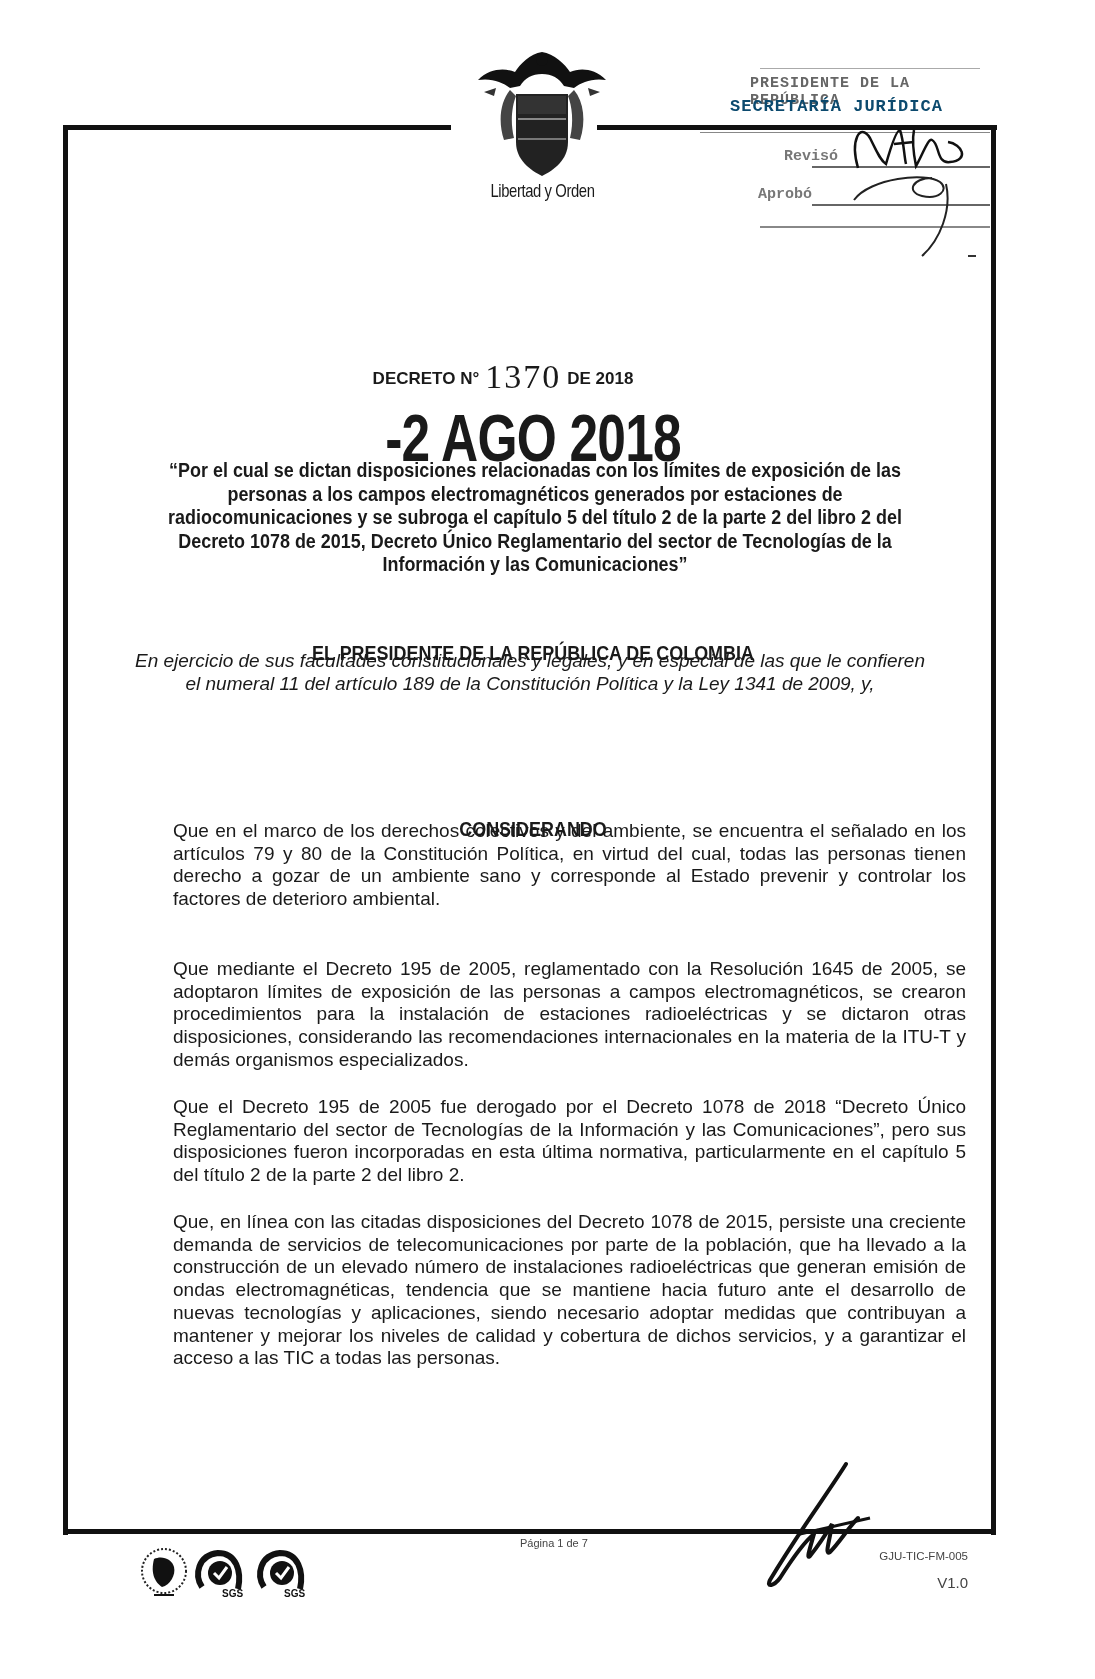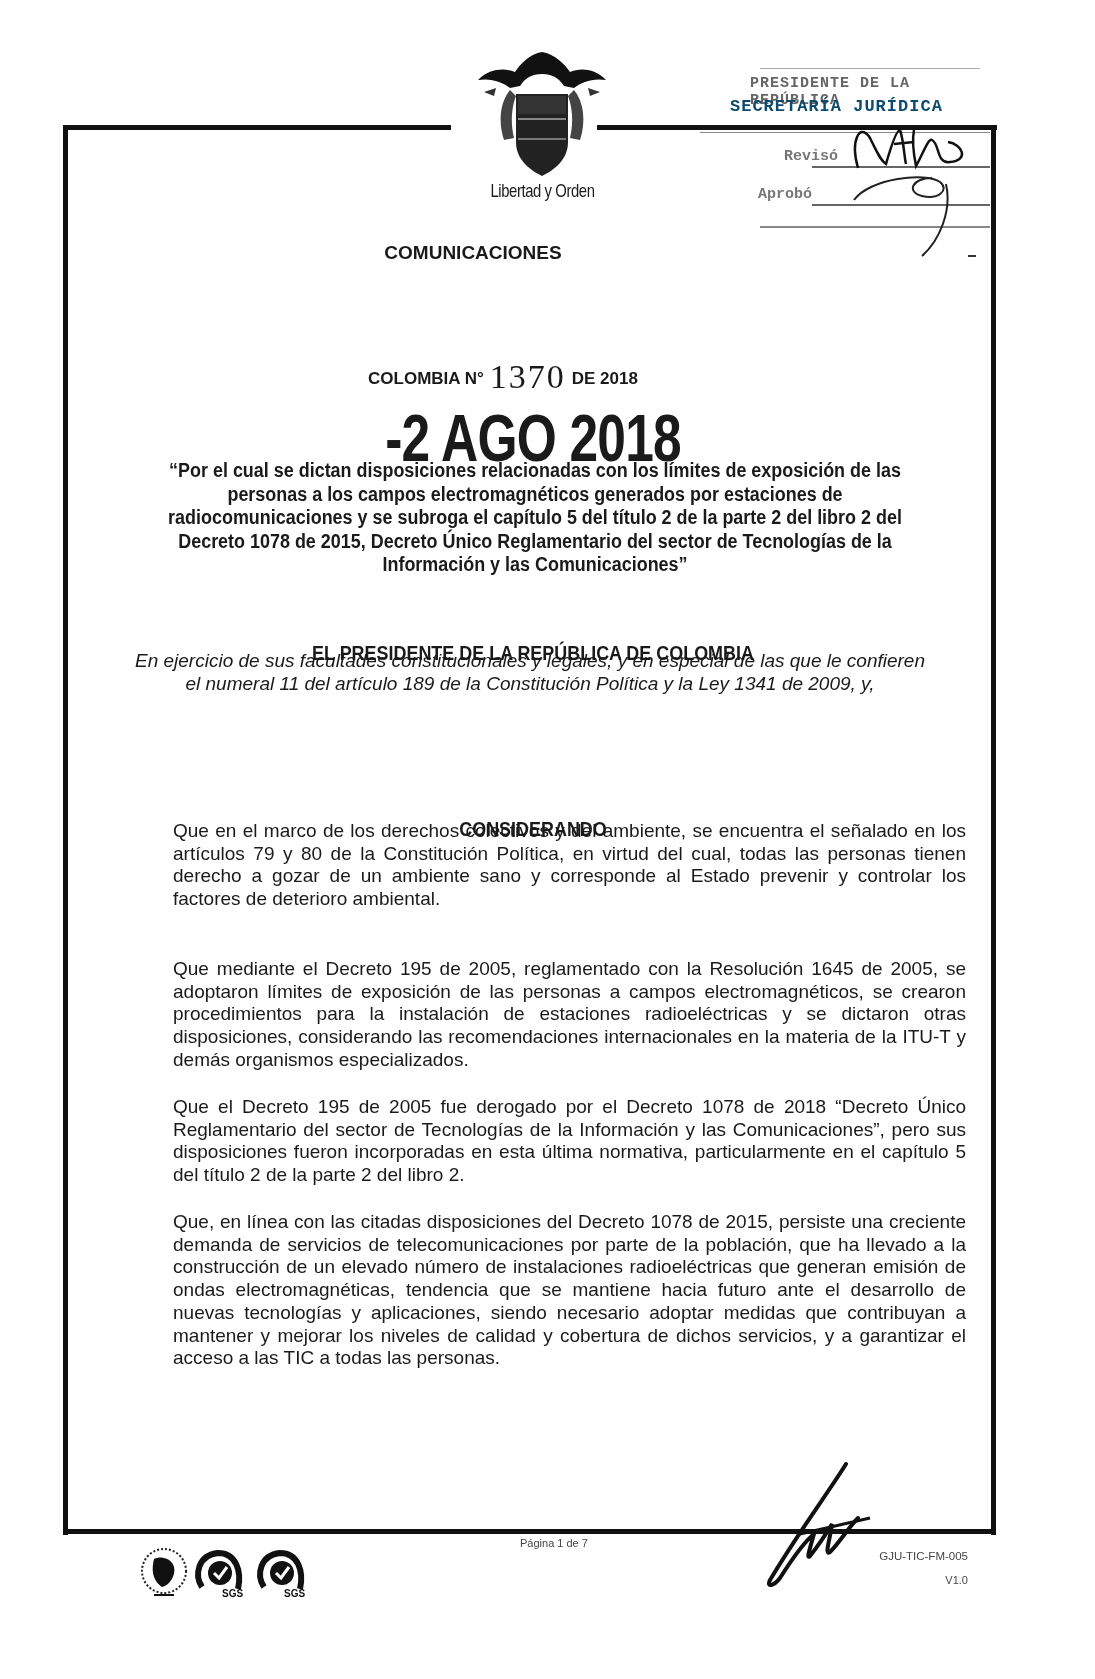--- a/index.html
+++ b/index.html
@@ -22,21 +22,21 @@
   .decree-line .num { font-family:"Liberation Serif", serif; font-weight:normal; font-size:34px; letter-spacing:2px; vertical-align:-4px; margin:4px 6px; }
   .date { left:68px; top:403px; width:930px; text-align:center; font-weight:bold; font-size:66px; line-height:70px; transform:scaleX(0.78); transform-origin:center; letter-spacing:-1px; }
   .title { left:120px; top:459px; width:830px; text-align:center; font-weight:bold; font-size:19.5px; line-height:23.5px; transform:scaleX(0.92); transform-origin:center; }
   .president { left:68px; top:642px; width:930px; text-align:center; font-weight:bold; font-size:19.5px; transform:scaleX(0.92); transform-origin:center; }
   .preamble { left:130px; top:650px; width:800px; text-align:center; font-size:19px; line-height:22.5px; top:652px; margin-top:0; }
   .considerando { left:68px; top:818px; width:930px; text-align:center; font-weight:bold; font-size:19.5px; transform:scaleX(0.92); transform-origin:center; }
   .para { left:137px; width:793px; text-align:justify; font-size:19px; line-height:22.7px; text-align-last:left;margin-left:36px; }
   .footer-logos { left:138px; top:1545px; width:180px; height:60px; }
   .page-num { left:520px; top:1537px; font-size:11px; color:#444; }
   .form-code { left:878px; top:1550px; font-size:11.5px; color:#444; text-align:right; width:90px; }
-  .version { left:878px; top:1574px; font-size:11px; color:#444; text-align:right; width:90px; }
+  .version { left:878px; top:1574px; font-size:15px; color:#444; text-align:right; width:90px; }
   .signature { left:760px; top:1460px; width:120px; height:130px; }
 </style>
 </head>
 <body>
 
 <div class="abs frame-top-left"></div>
 <div class="abs frame-top-right"></div>
 <div class="abs frame-left"></div>
 <div class="abs frame-right"></div>
 <div class="abs frame-bottom"></div>
@@ -71,25 +71,24 @@
   <div class="line" style="left:112px;top:144px;width:178px;"></div>
   <div class="line" style="left:60px;top:166px;width:230px;height:2px;background:#888;"></div>
   <svg class="abs" style="left:0;top:0;" width="290" height="215" viewBox="0 0 290 215">
     <path d="M158 108 C150 80 160 62 170 78 C176 90 180 100 186 104 C190 90 196 70 200 70 C204 82 204 96 206 104 M194 84 L214 82 M214 70 C212 80 214 96 216 106 C222 96 228 78 232 80 C240 84 236 104 250 102 C270 100 262 84 248 82" fill="none" stroke="#111" stroke-width="2.5"></path>
     <path d="M154 140 C170 118 226 112 240 122 C250 130 238 140 222 136 C206 132 212 118 232 118 M246 124 C252 150 240 180 222 196" fill="none" stroke="#222" stroke-width="2"></path>
     <path d="M268 196 L276 196" stroke="#333" stroke-width="2"></path>
   </svg>
 </div>
 
 <div class="abs ministry">
-  <div>COMUNICACIONES</div>
 </div>
 
 <div class="abs decree-line">
-  <span>COLOMBIA N°</span><span class="num">1370</span><span>DE 2018</span>
+  <span>DECRETO N°</span><span class="num">1370</span><span>DE 2018</span>
 </div>
 
 <div class="abs date">-2 AGO 2018</div>
 
 <div class="abs title">“Por el cual se dictan disposiciones relacionadas con los límites de exposición de las personas a los campos electromagnéticos generados por estaciones de radiocomunicaciones y se subroga el capítulo 5 del título 2 de la parte 2 del libro 2 del Decreto 1078 de 2015, Decreto Único Reglamentario del sector de Tecnologías de la Información y las Comunicaciones”</div>
 
 <div class="abs president">EL PRESIDENTE DE LA REPÚBLICA DE COLOMBIA</div>
 
 <div class="abs preamble" style="top:652px;">
   <div style="height:0"></div>

